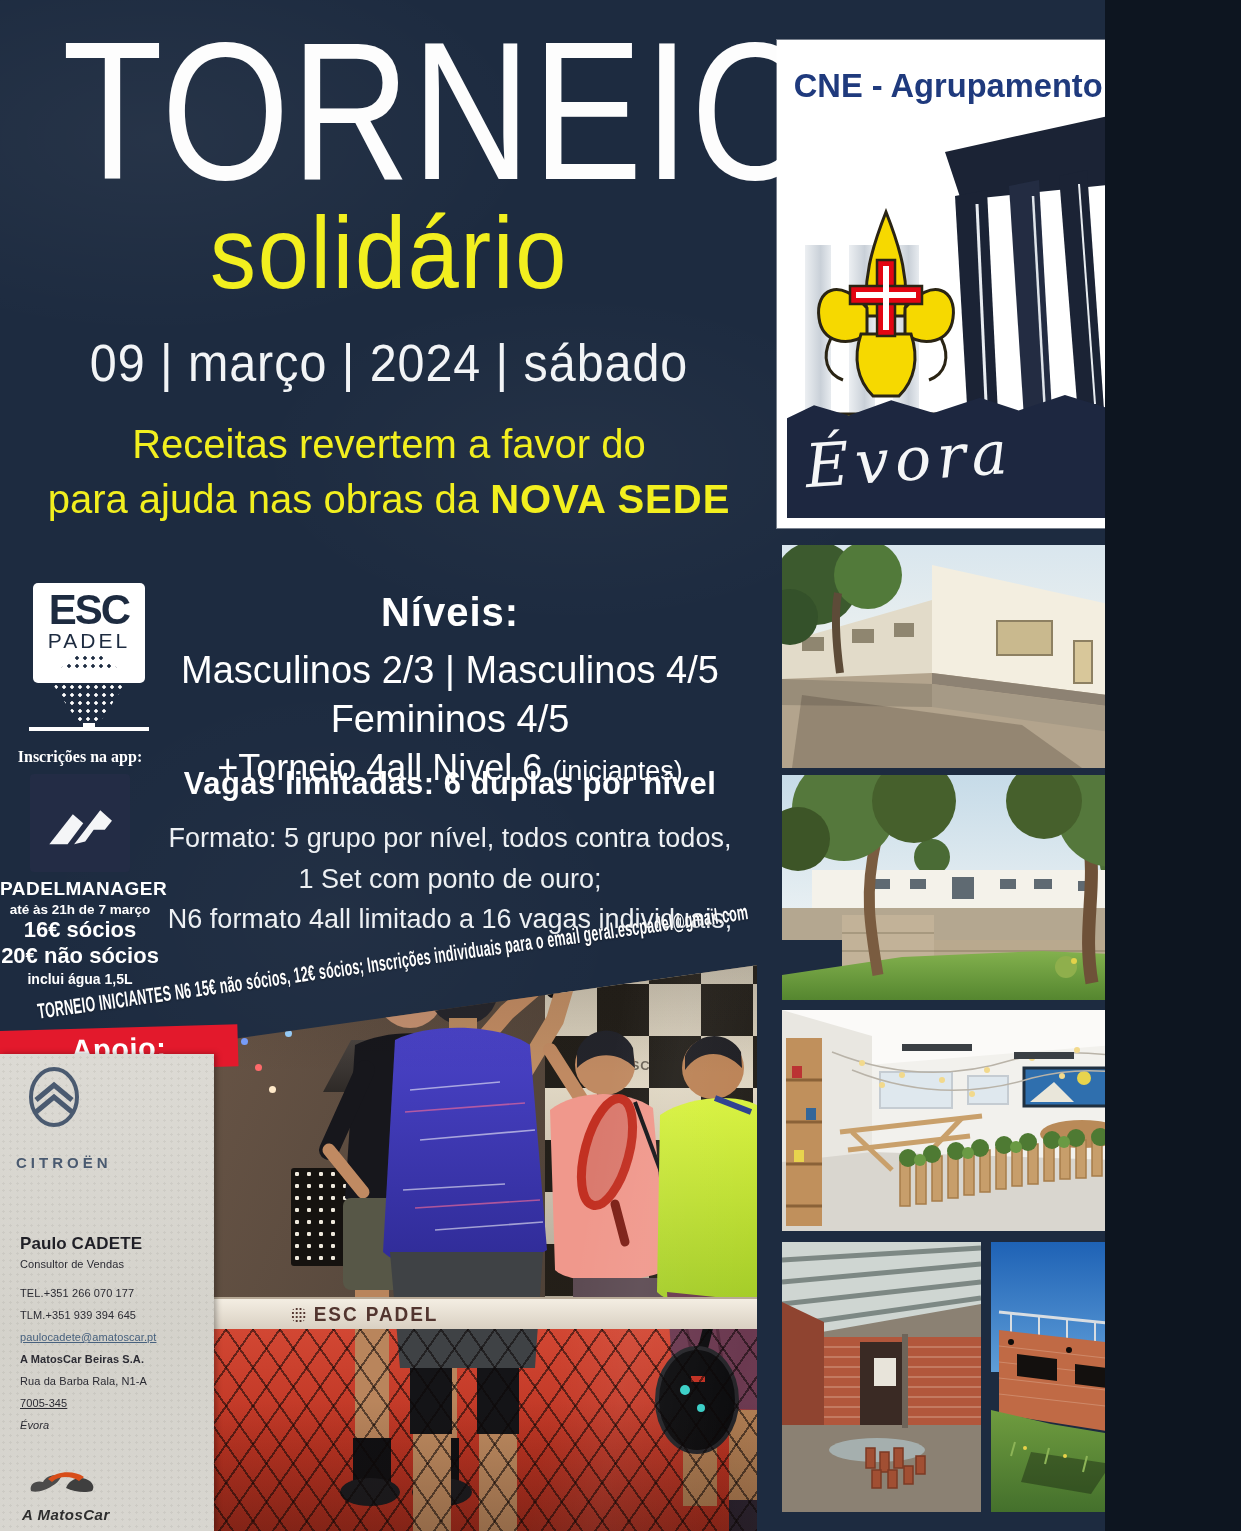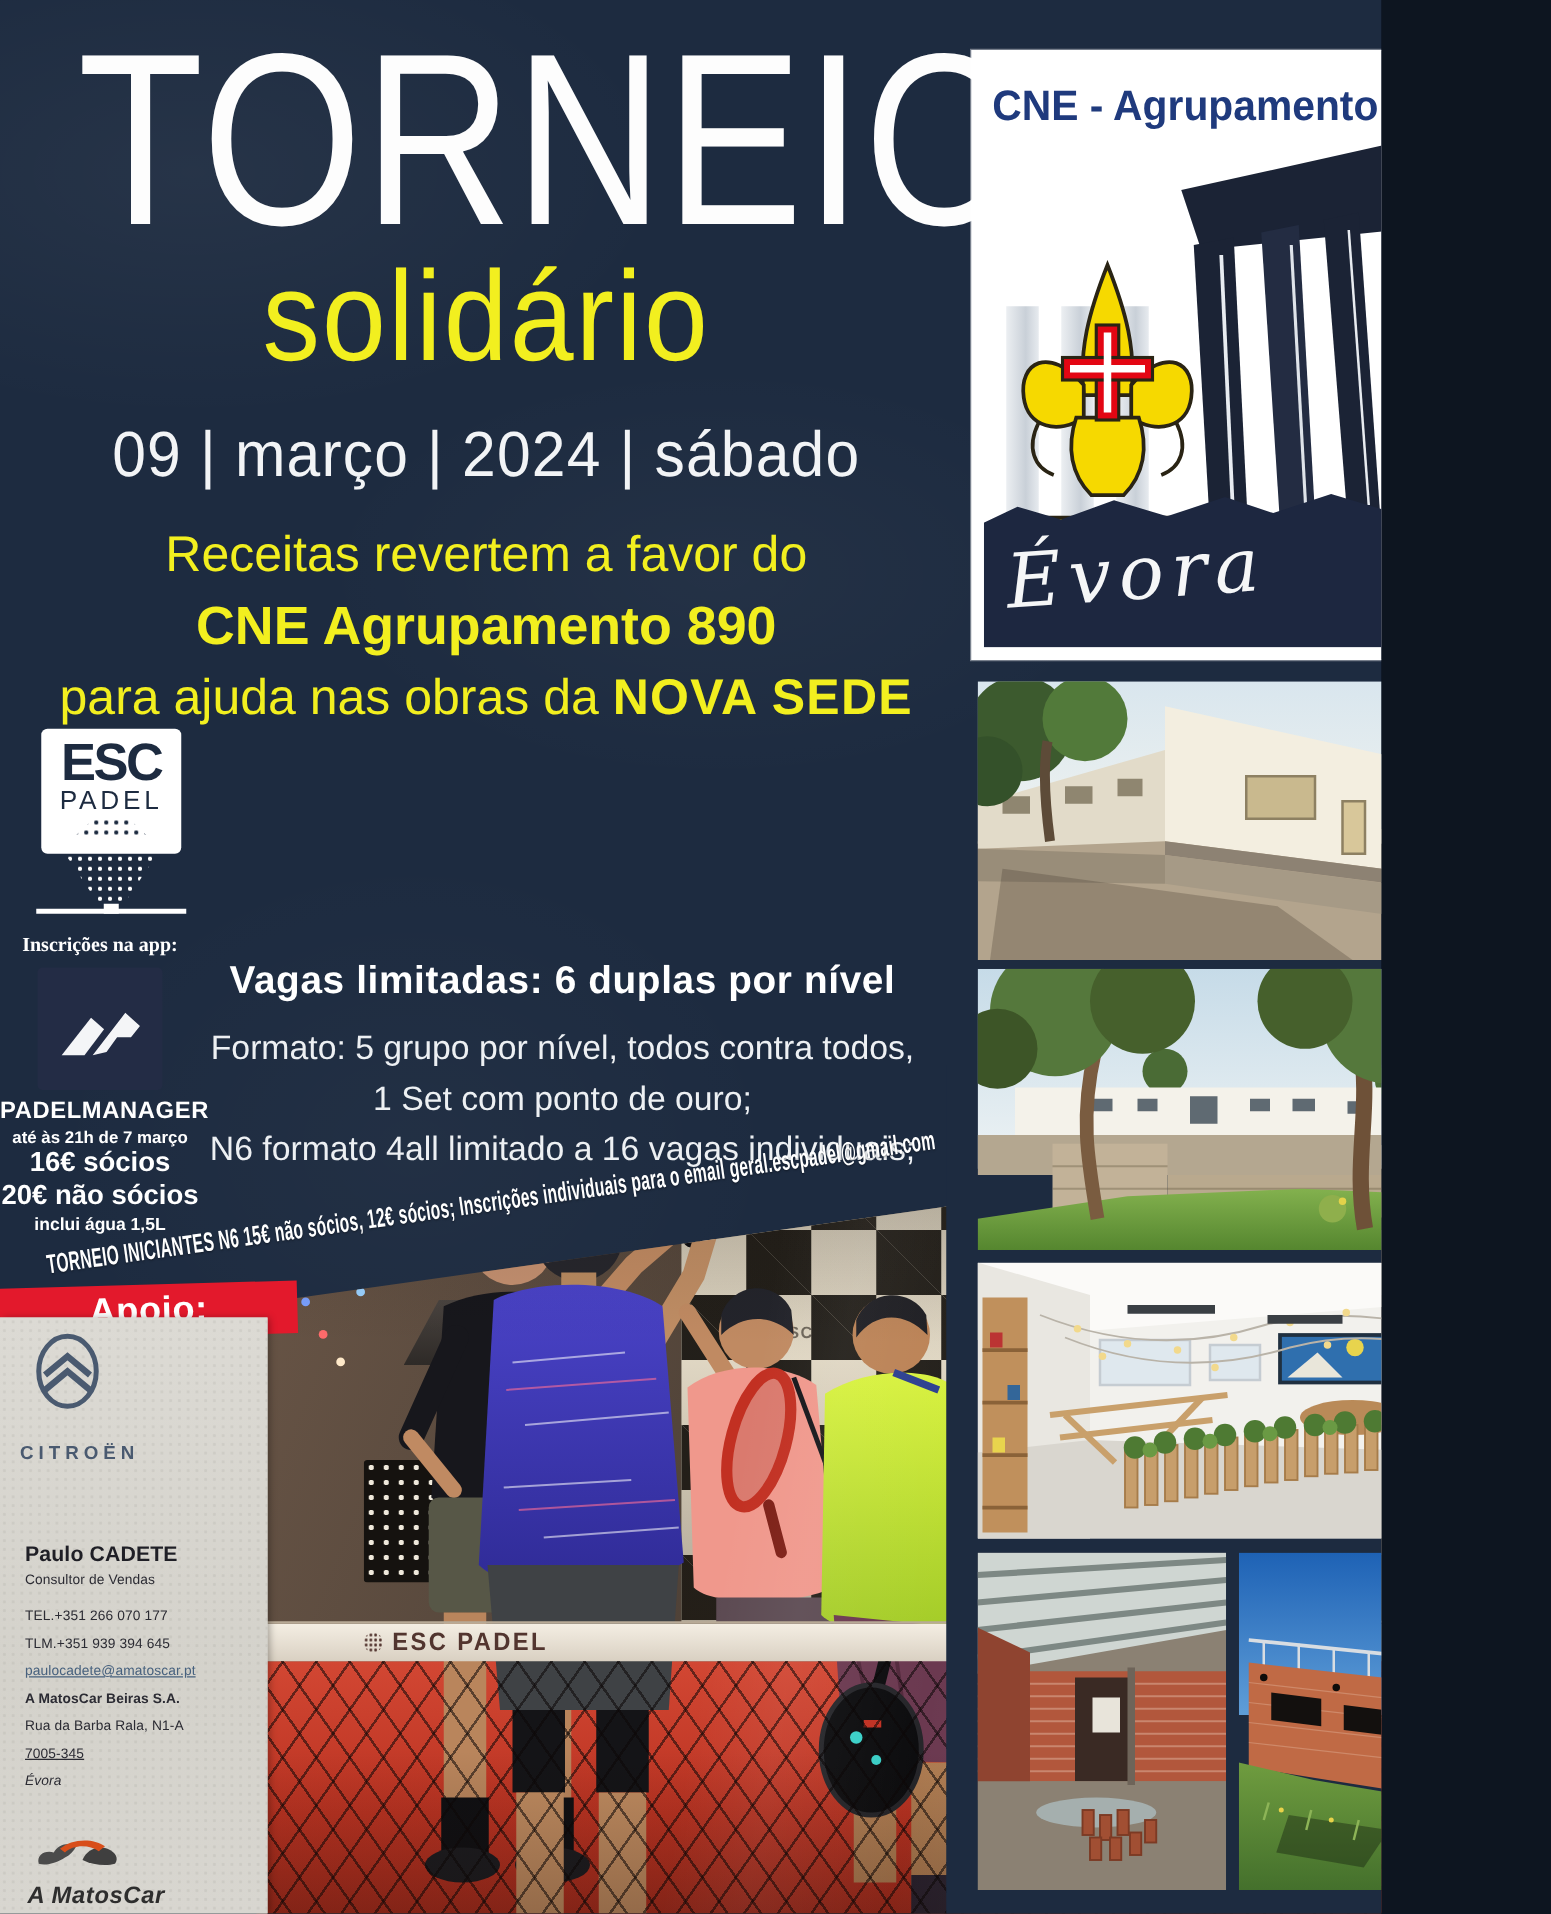--- a/index.html
+++ b/index.html
@@ -95,21 +95,21 @@
   .card .name{top:180px;font-size:17px;font-weight:bold;color:#1f1f26;}
   .card .role{top:204px;}
   .card .tel{top:233px;}
   .card .tlm{top:255px;}
   .card .email{top:277px;color:#47617e;text-decoration:underline;}
   .card .comp{top:299px;font-weight:bold;color:#2b2b33;}
   .card .addr{top:321px;}
   .card .post{top:343px;text-decoration:underline;}
   .card .city{top:365px;font-style:italic;}
   .dealer{position:absolute;left:26px;top:408px;}
-  .dealer-word{position:absolute;left:22px;top:452px;font-size:19px;font-weight:bold;font-style:italic;color:#2e2e2e;letter-spacing:.5px;}
+  .dealer-word{position:absolute;left:22px;top:452px;font-size:15px;font-weight:bold;font-style:italic;color:#2e2e2e;letter-spacing:.5px;}
   
   .photo-layer{position:absolute;left:205px;top:880px;width:1036px;height:651px;z-index:3;
                clip-path:polygon(0 163px,100% 17px,100% 100%,0 100%);}
   .ph-wall{position:absolute;inset:0;background:linear-gradient(112deg,#6a5647,#53453a 34%,#3a3029 68%,#2c2620);}
   .ph-checker{position:absolute;left:340px;right:0;top:0;height:418px;background-color:#e9e0cc;
       background-image:linear-gradient(45deg,#221f1a 25%,transparent 25%,transparent 75%,#221f1a 75%),
                        linear-gradient(45deg,#221f1a 25%,transparent 25%,transparent 75%,#221f1a 75%);
       background-size:104px 104px;background-position:0 0,52px 52px;}
   .ph-checker::after{content:"";position:absolute;inset:0;background:linear-gradient(180deg,rgba(40,30,20,.25),rgba(40,30,20,.05) 50%,rgba(40,30,20,.3));}
   .esc-tag{position:absolute;font-size:13px;font-weight:bold;letter-spacing:1px;z-index:1;}
@@ -150,35 +150,40 @@
 <body>
 
 <div class="poster">
 
   <div class="headline">
     <div class="t-main">TORNEIO</div>
     <div class="t-sub">solidário</div>
     <div class="t-date">09 | março | 2024 | sábado</div>
     <div class="benefit">
       <div class="b1">Receitas revertem a favor do</div>
-      <div class="b2">CNE Agrupamento 890</div>
       <div class="b3"><span>para ajuda nas obras da </span><b>NOVA SEDE</b></div>
     </div>
   </div>
 
   <div class="esc-logo">
     <div class="esc-card">
       <div class="esc">ESC</div>
       <div class="padel">PADEL</div>
       <div class="esc-dots-in"></div>
     </div>
     <div class="esc-dots-out"></div>
     <div class="esc-base"></div>
   </div>
 
+  <div class="niveis">
+    <div class="h">Níveis:</div>
+    <div class="l1">Masculinos 2/3  |  Masculinos 4/5</div>
+    <div class="l2">Femininos 4/5</div>
+    <div class="l3"><span>+Torneio 4all Nivel 6 </span><span class="note">(iniciantes)</span></div>
+  </div>
 
   <div class="vagas">Vagas limitadas: 6 duplas por nível</div>
 
   <div class="formato">
     <div>Formato: 5 grupo por nível, todos contra todos,</div>
     <div>1 Set com ponto de ouro;</div>
     <div>N6 formato 4all limitado a 16 vagas individuais;</div>
   </div>
 
   <div class="appcol">

